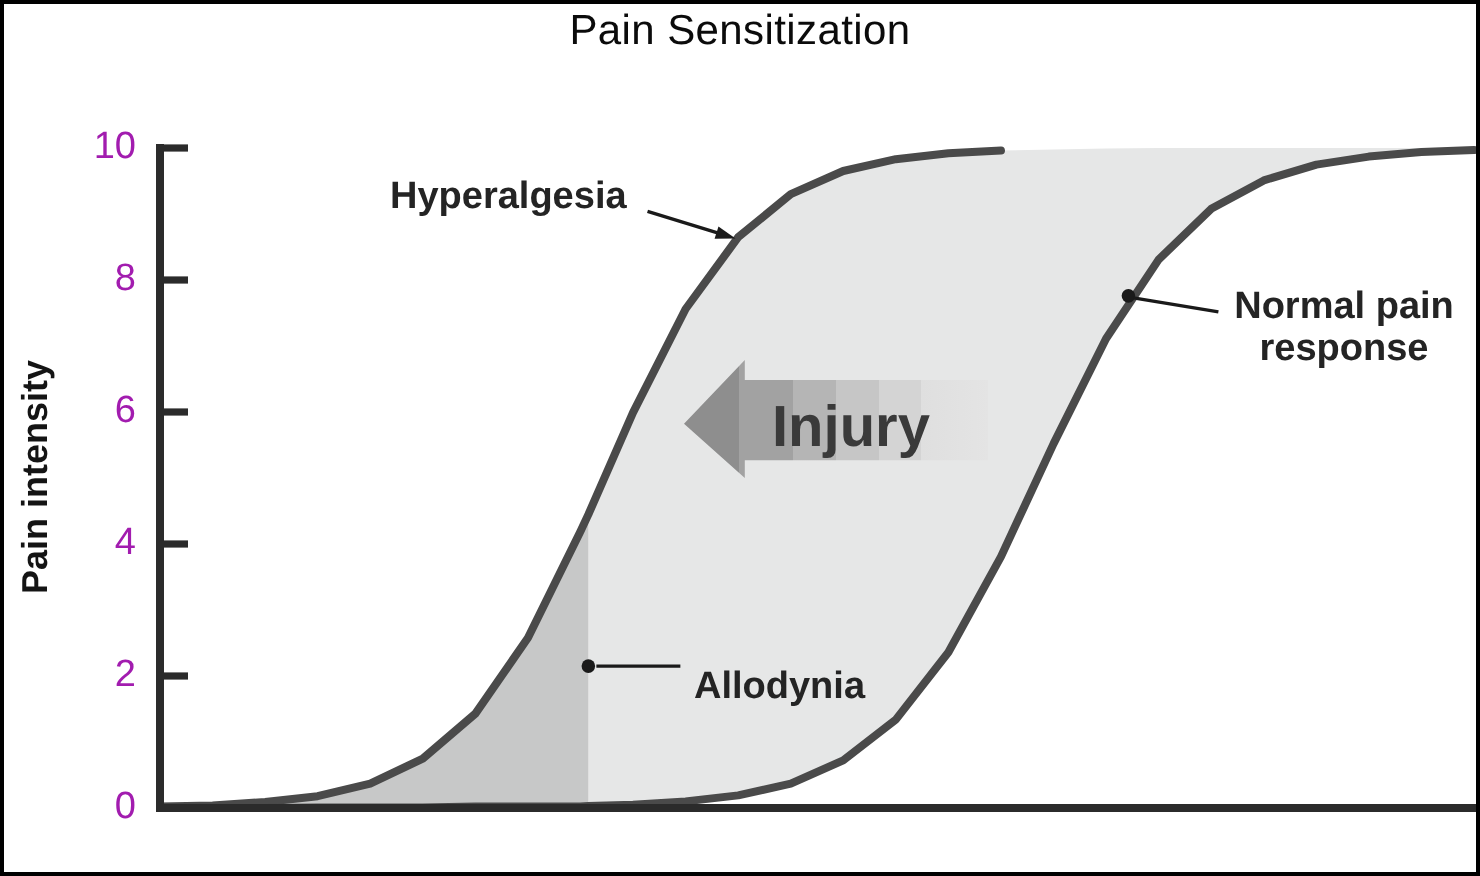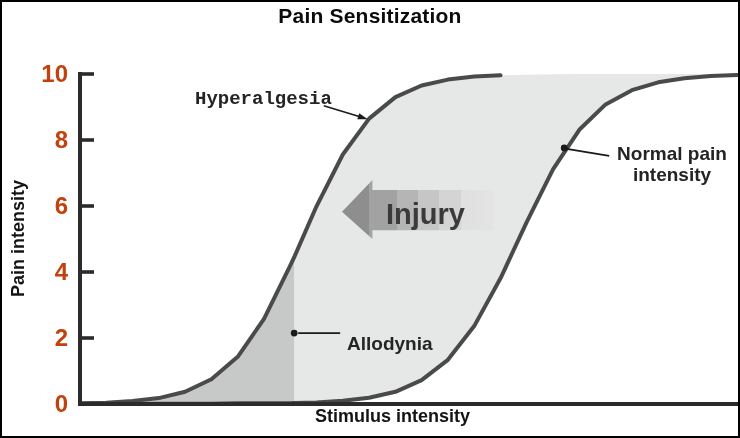--- a/index.html
+++ b/index.html
@@ -4,36 +4,36 @@
 <style>
   html,body{margin:0;padding:0;background:#fff;}
   #figure{
     position:relative;width:740px;height:438px;box-sizing:border-box;
     border:2px solid #000;background:#fff;overflow:hidden;
     font-family:"Liberation Sans","DejaVu Sans",sans-serif;color:#1d1d1d;
   }
   #plot{position:absolute;left:0;top:0;width:740px;height:438px;}
   .title{
     position:absolute;left:0;right:0;top:2px;text-align:center;
-    font-size:21px;font-weight:bold;color:#0b0b0b;letter-spacing:0.2px;
+    font-size:21px;font-weight:normal;color:#0b0b0b;letter-spacing:0.2px;
   }
   .xlabel{
     position:absolute;left:45px;right:0;top:404px;text-align:center;
     font-size:18px;font-weight:bold;color:#141414;
   }
   .ylabel{
     position:absolute;left:-74px;top:226px;width:180px;text-align:center;
     transform:rotate(-90deg);font-size:18px;font-weight:bold;color:#141414;
   }
   .ytick{
     position:absolute;left:26px;width:40px;text-align:right;
-    font-size:24px;font-weight:bold;color:#c2410c;line-height:26px;
+    font-size:19px;font-weight:normal;color:#a21caf;line-height:26px;
   }
   .ann{position:absolute;font-size:19px;font-weight:600;color:#242424;}
-  .ann-hyperalgesia{left:193px;top:86px;font-family:Liberation Mono, monospace;}
+  .ann-hyperalgesia{left:193px;top:86px;}
   .ann-normal{left:603px;top:141px;width:134px;text-align:center;
               white-space:pre-line;line-height:21px;}
   .ann-allodynia{left:345px;top:320px;margin-top:11px;}
   #injury-arrow{
     position:absolute;left:340px;top:178px;width:152px;height:59px;
     background:linear-gradient(90deg,#8e8e8e 0%,#8e8e8e 18%,#a2a2a2 18%,#a2a2a2 36%,
       #b5b5b5 36%,#b5b5b5 50%,#c6c6c6 50%,#c6c6c6 64%,#d4d4d4 64%,#d4d4d4 78%,
       #dfdfdf 78%,#e4e4e4 100%);
     clip-path:polygon(0 54%,20% 0,20% 17%,100% 17%,100% 85%,20% 85%,20% 100%);
   }
@@ -61,34 +61,33 @@
       <circle cx="562.2090000000001" cy="145.92000000000002" r="3.4" fill="#1a1a1a"></circle>
       <line x1="564.7090000000001" y1="146.92000000000002" x2="607.2090000000001" y2="153.92000000000002" stroke="#1a1a1a" stroke-width="1.7"></line>
       <circle cx="292.182" cy="331.05" r="3.4" fill="#1a1a1a"></circle>
       <line x1="296.182" y1="331.05" x2="338.182" y2="331.05" stroke="#1a1a1a" stroke-width="1.7"></line>
     </svg>
 
   <div class="title">Pain Sensitization</div>
 
   <div class="ylabel">Pain intensity</div>
 
-  <div class="xlabel">Stimulus intensity</div>
 
   <div id="yticks">
       <div class="ytick" style="top: 389px;">0</div>
       <div class="ytick" style="top: 323px;">2</div>
       <div class="ytick" style="top: 257px;">4</div>
       <div class="ytick" style="top: 191px;">6</div>
       <div class="ytick" style="top: 125px;">8</div>
       <div class="ytick" style="top: 59px;">10</div>
     </div>
 
   <div class="ann ann-hyperalgesia">Hyperalgesia</div>
 
   <div id="injury-arrow"></div>
   <div class="ann ann-injury">Injury</div>
 
   <div class="ann ann-normal">Normal pain
-intensity</div>
+response</div>
 
   <div class="ann ann-allodynia">Allodynia</div>
 
 </div>
 
 </body></html>

